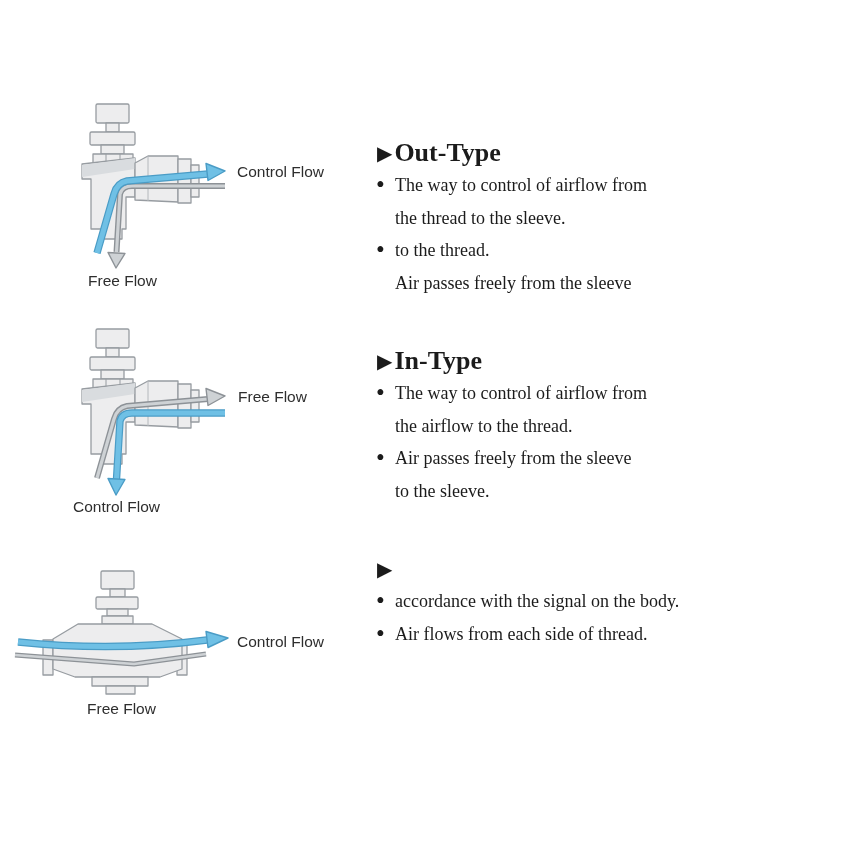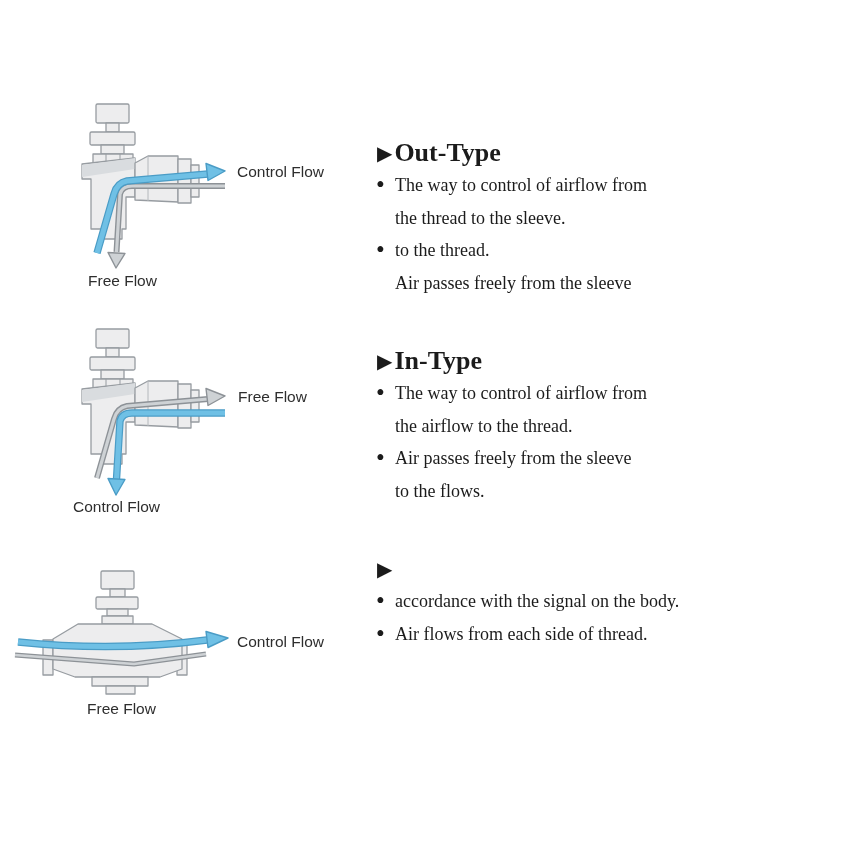--- a/index.html
+++ b/index.html
@@ -142,21 +142,21 @@
         <span class="dot">•</span>
         <div class="blines">
           <div class="bline">The way to control of airflow from</div>
           <div class="bline">the airflow to the thread.</div>
         </div>
       </div>
       <div class="bullet">
         <span class="dot">•</span>
         <div class="blines">
           <div class="bline">Air passes freely from the sleeve</div>
-          <div class="bline">to the flows.</div>
+          <div class="bline">to the sleeve.</div>
         </div>
       </div>
     </div>
   </section>
 
   <section>
     <svg class="diagram" style="left:10px;top:555px" width="360" height="180" viewBox="0 0 360 180">
       <defs>
         <pattern id="k3" width="3.6" height="8" patternUnits="userSpaceOnUse">
           <rect width="3.6" height="8" fill="#f1f2f3"></rect>

